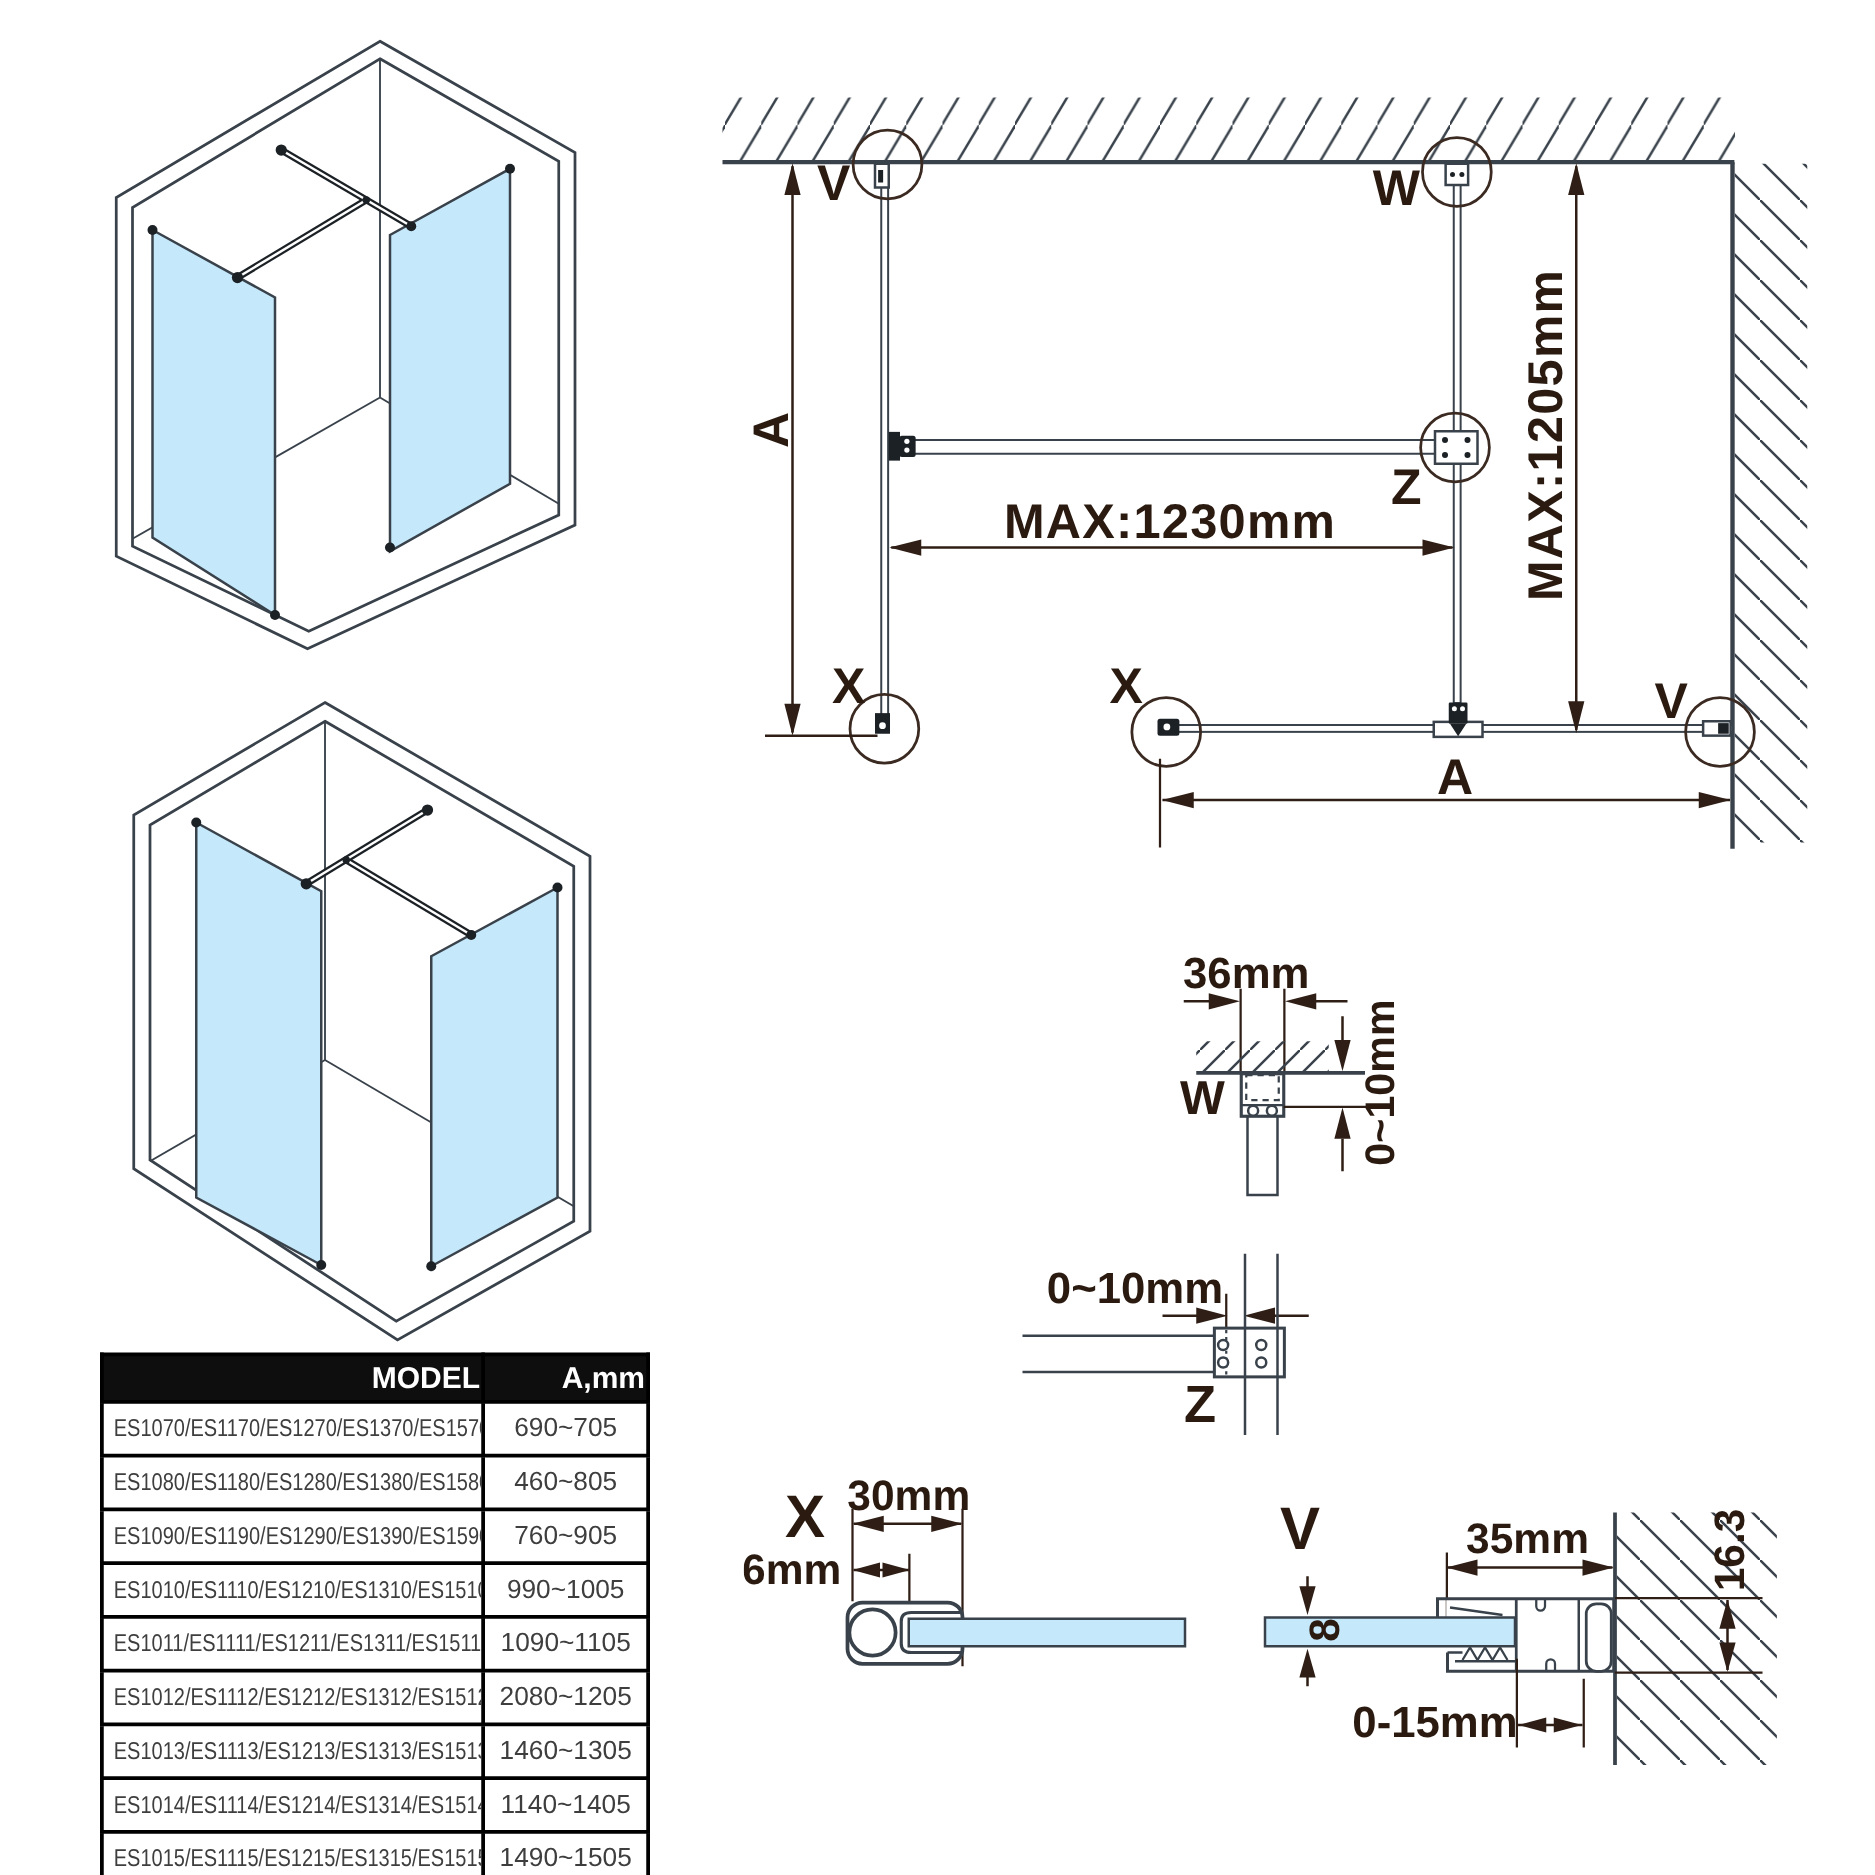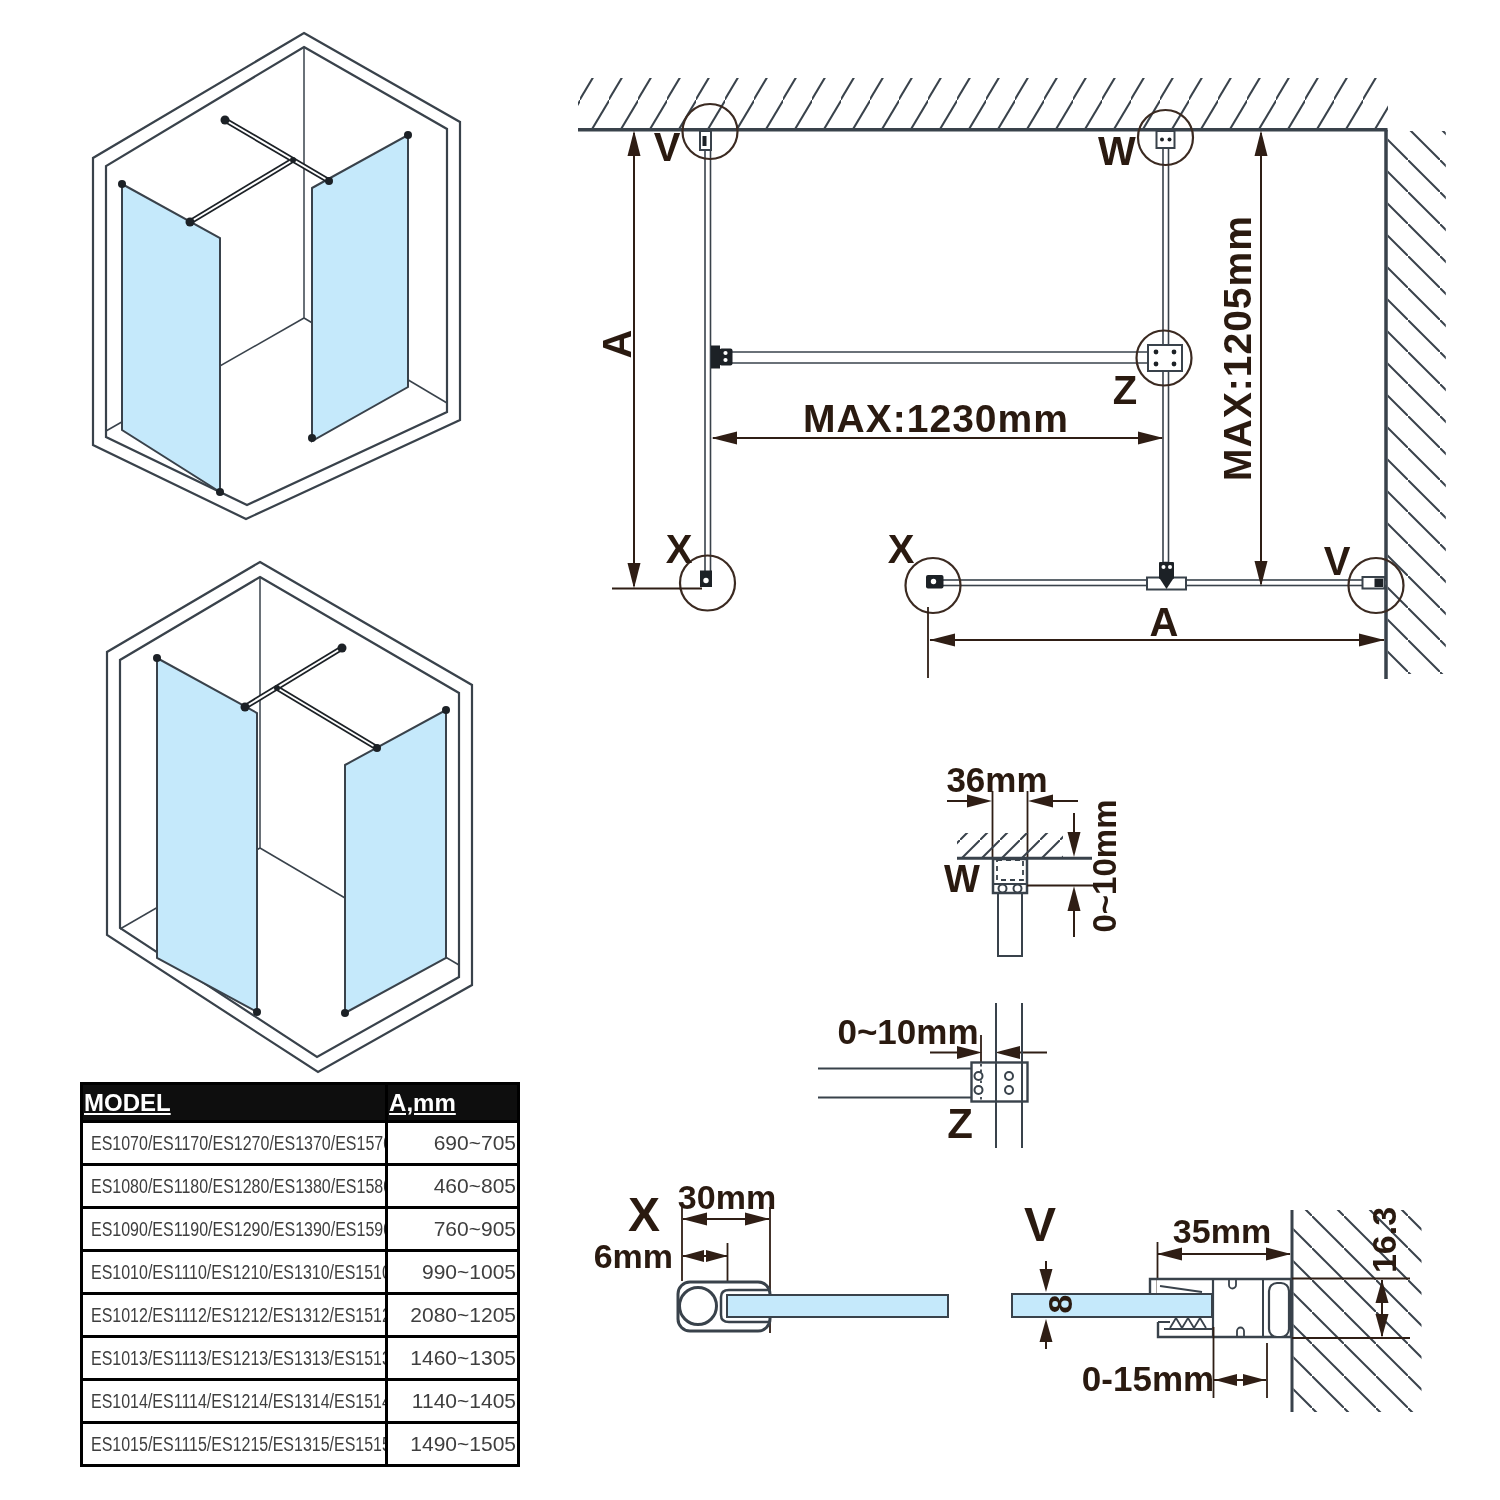--- a/index.html
+++ b/index.html
@@ -14,25 +14,25 @@
   .dmf{fill:#2f1e15;stroke:none;}
   .circ{stroke:#3b2a21;fill:none;stroke-width:2.2px;}
   .glass{fill:#c5e9fb;stroke:#39424b;}
   .dtxt{fill:#2a1a10;font-weight:bold;font-family:"Liberation Sans",sans-serif;
         text-anchor:middle;dominant-baseline:central;}
   .hatchln{stroke:#39424b;stroke-width:2px;}
   
   .spec-table{position:absolute;left:80px;top:1082px;width:440px;border-collapse:collapse;
               table-layout:fixed;border:3px solid #000;}
   .spec-table th{background:#0e0e0e;color:#fff;font-size:24px;font-weight:bold;
-                 height:33px;border:3px solid #000;text-align:left;text-decoration:underline;}
+                 height:33px;border:3px solid #000;text-align:right;}
   .spec-table td{border:3px solid #000;height:38px;color:#3e3e3e;background:#fff;}
   .spec-table td.model-cell{padding-left:8px;font-size:19.5px;white-space:nowrap;overflow:hidden;}
   .spec-table td.model-cell span{display:inline-block;transform:scaleX(0.82);transform-origin:left center;}
-  .spec-table td.a-cell{text-align:right;font-size:21px;}
+  .spec-table td.a-cell{text-align:center;font-size:21px;}
   .col-model{width:303px;} .col-a{width:131px;}
 </style>
 </head>
 <body>
 
 <div class="canvas">
 
 <svg width="0" height="0" style="position:absolute" aria-hidden="true">
   <defs>
     <pattern id="hs" patternUnits="userSpaceOnUse" width="29" height="50">
@@ -372,20 +372,24 @@
     </tr>
     <tr>
       <td class="model-cell"><span>ES1090/ES1190/ES1290/ES1390/ES1590</span></td>
       <td class="a-cell">760~905</td>
     </tr>
     <tr>
       <td class="model-cell"><span>ES1010/ES1110/ES1210/ES1310/ES1510</span></td>
       <td class="a-cell">990~1005</td>
     </tr>
     <tr>
+      <td class="model-cell"><span>ES1011/ES1111/ES1211/ES1311/ES1511</span></td>
+      <td class="a-cell">1090~1105</td>
+    </tr>
+    <tr>
       <td class="model-cell"><span>ES1012/ES1112/ES1212/ES1312/ES1512</span></td>
       <td class="a-cell">2080~1205</td>
     </tr>
     <tr>
       <td class="model-cell"><span>ES1013/ES1113/ES1213/ES1313/ES1513</span></td>
       <td class="a-cell">1460~1305</td>
     </tr>
     <tr>
       <td class="model-cell"><span>ES1014/ES1114/ES1214/ES1314/ES1514</span></td>
       <td class="a-cell">1140~1405</td>

